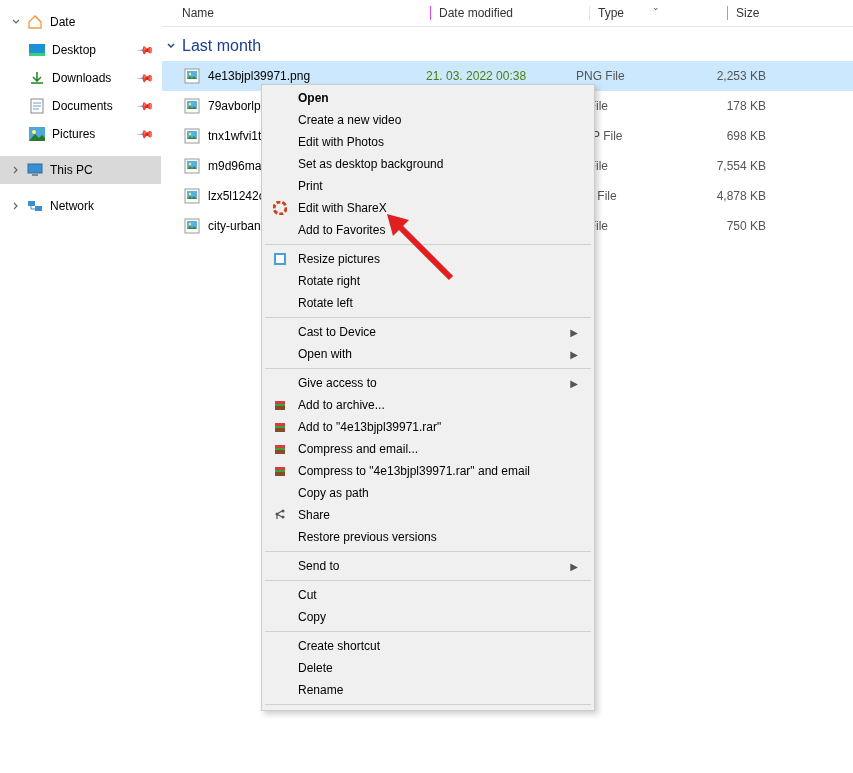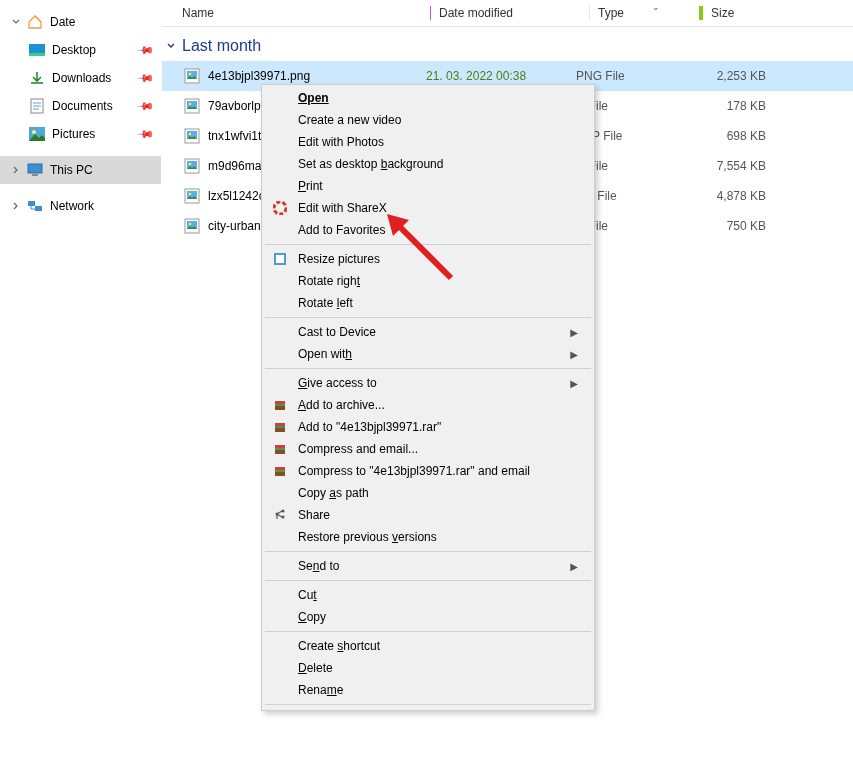--- a/index.html
+++ b/index.html
@@ -13,42 +13,42 @@
     .icon-box { width: 18px; height: 18px; margin-right: 6px; display: inline-flex; align-items: center; justify-content: center; }
     .indent { padding-left: 28px; }
     .indent0 { padding-left: 10px; }
     .tree-gap { height: 8px; }
     
     .main { flex: 1; position: relative; padding: 6px 0; }
     .columns { display: flex; padding: 0 0 6px 20px; color: #333; font-size: 12px; border-bottom: 1px solid #e5e5e5; position: relative; }
     .col-name { width: 248px; }
     .col-date { width: 150px; display: flex; align-items: center; }
     .col-type { width: 110px; border-left: 1px solid #e5e5e5; padding-left: 8px; }
-    .col-size { width: 95px; border-left: 4px solid #84cc16; padding-left: 8px; }
+    .col-size { width: 95px; border-left: 1px solid #84cc16; padding-left: 8px; margin-left: 28px; }
     .col-date-wrap { border-left: 1px solid #d946ef; padding-left: 8px; display: flex; align-items: center; }
     .sort-chev { font-size: 9px; color: #555; position: absolute; left: 490px; top: -4px; }
     
     .group-header { display: flex; align-items: center; padding: 10px 0 6px 4px; color: #1a3d8f; }
     .group-chev { margin-right: 6px; color: #1a3d8f; font-size: 11px; }
     .group-title { font-size: 16px; }
     
     .file-row { display: flex; align-items: center; height: 30px; padding: 0 0 0 20px; }
     .file-row.selected { background: #cce8ff; }
     .file-icon { width: 20px; height: 20px; margin-right: 6px; display: inline-flex; align-items: center; justify-content: center; }
     .file-row .col-name-cell { width: 244px; display: flex; align-items: center; }
     .file-row .col-date-cell { width: 150px; color: #4d7c0f; }
     .file-row .col-type-cell { width: 110px; padding-left: 0; color: #555; }
     .file-row .col-size-cell { width: 100px; text-align: right; padding-right: 20px; color: #555; }
     
     .context-menu { position: absolute; left: 261px; top: 84px; width: 334px; background: #f0f0f0; border: 1px solid #ccc; box-shadow: 3px 3px 6px rgba(0,0,0,0.2); padding: 2px; z-index: 100; }
     .menu-item { display: flex; align-items: center; height: 22px; padding: 0 6px; cursor: default; font-size: 12px; position: relative; }
     .menu-icon { width: 20px; height: 16px; margin-right: 8px; display: inline-flex; align-items: center; justify-content: center; }
     .menu-sep { height: 1px; background: #d0d0d0; margin: 3px 1px; }
     .menu-arrow { margin-left: auto; color: #555; font-size: 10px; padding: 8px;}
-    .underline { text-decoration: underline; text-underline-offset: 1px; }
+    .underline { text-underline-offset: 1px; }
     .menu-bold { font-weight: 600; }
     
     .arrow-annotation { position: absolute; left: 383px; top: 210px; z-index: 200; pointer-events: none; }
     
     
     svg { display: block; }
   </style>
 </head>
 <body>
 

